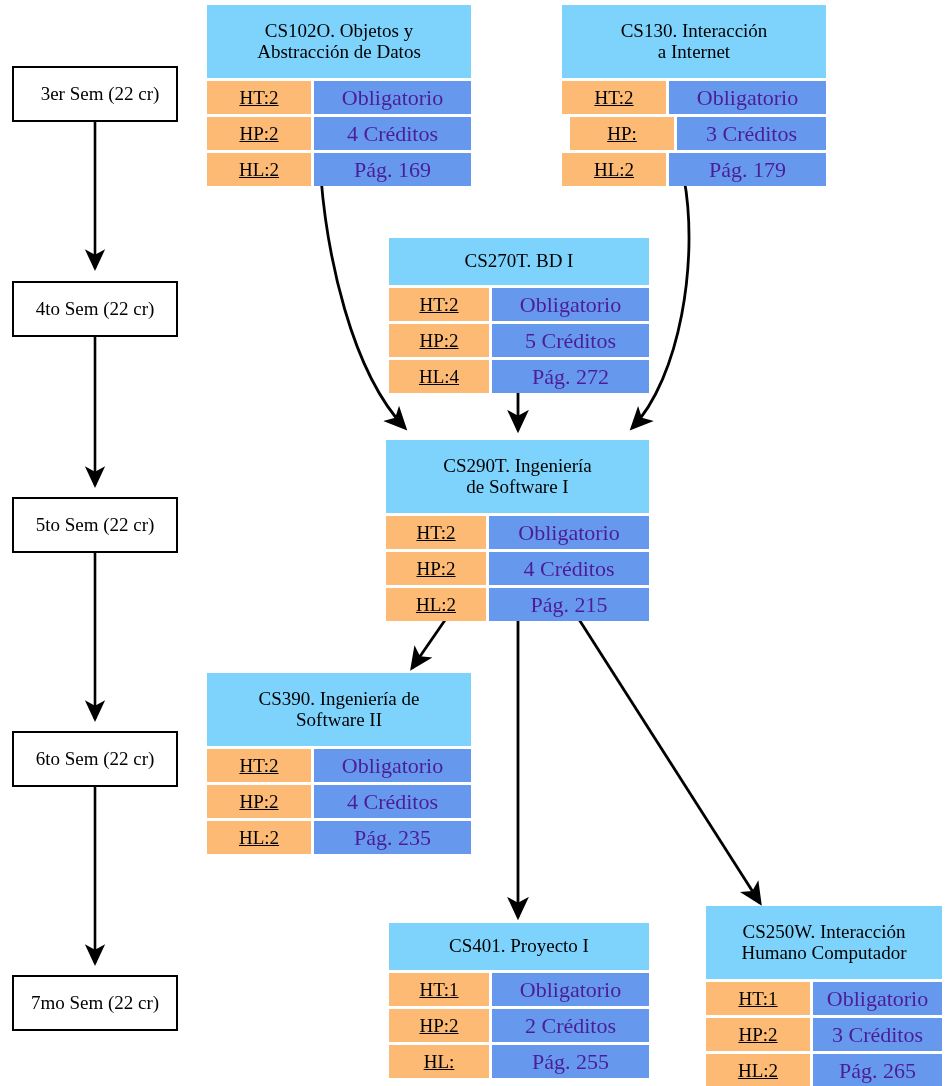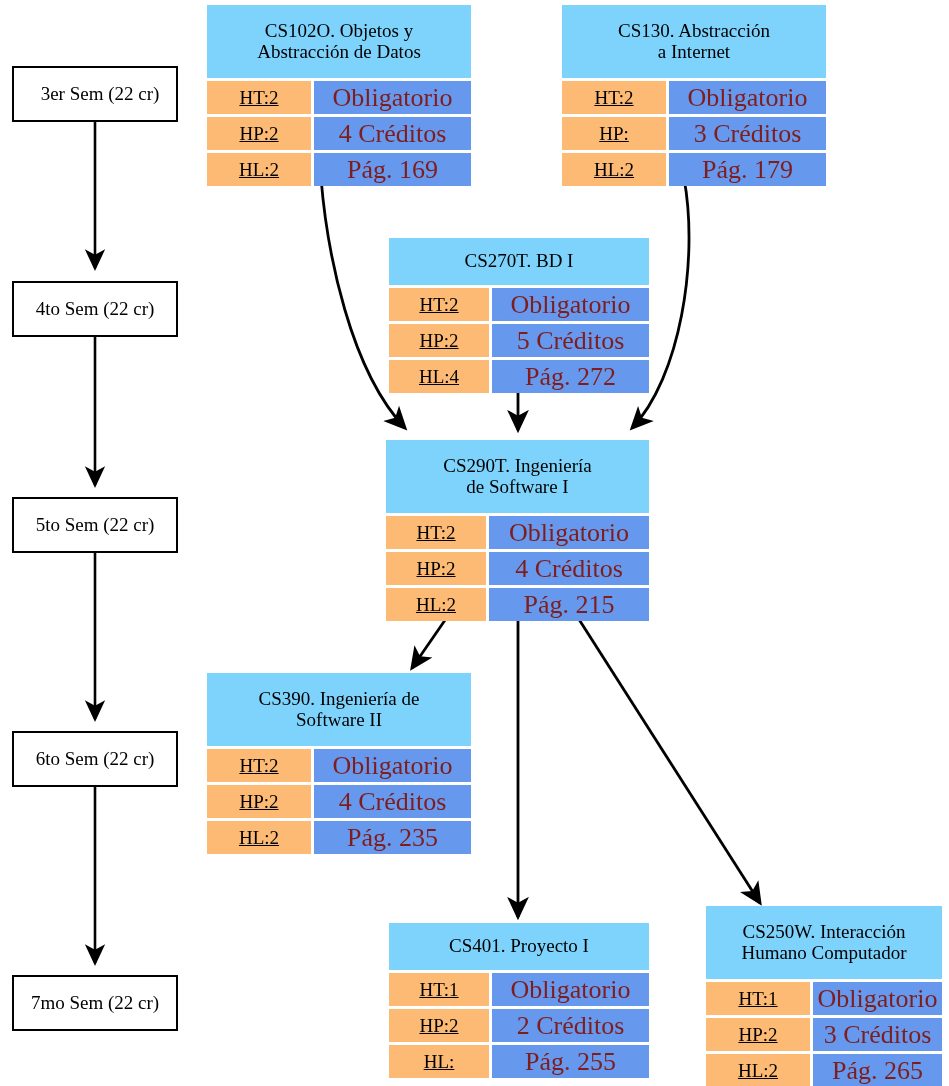--- a/index.html
+++ b/index.html
@@ -71,22 +71,22 @@
     color: #000000;
     font-size: 19px;
     display: flex;
     align-items: center;
     justify-content: center;
     flex: 0 0 auto;
     text-decoration: underline;
   }
   .course .c-val {
     background: #6699ee;
-    color: #7f1d1d;
-    font-size: 26px;
+    color: #4c1d95;
+    font-size: 22px;
     display: flex;
     align-items: center;
     justify-content: center;
     flex: 1 1 auto;
   }
 
   
   .t2 .c-title { height: 62px; }
   .t1 .c-title { height: 36px; }
 </style>
@@ -177,30 +177,30 @@
     </div>
     <div class="c-row">
       <div class="c-key" style="width:104px;">HL:2</div>
       <div class="c-val">Pág. 169</div>
     </div>
   </div>
 
   <div class="course t2" style="left:562px; top:5px; width:264px;">
     <div class="c-title">
       <span>
-        <span>CS130. Abstracción</span><br>
+        <span>CS130. Interacción</span><br>
         <span>a Internet</span>
       </span>
     </div>
     <div class="c-row">
       <div class="c-key" style="width:104px;">HT:2</div>
       <div class="c-val">Obligatorio</div>
     </div>
     <div class="c-row">
-      <div class="c-key" style="width:104px;">HP:</div>
+      <div class="c-key" style="width:104px;margin-left:8px;">HP:</div>
       <div class="c-val">3 Créditos</div>
     </div>
     <div class="c-row">
       <div class="c-key" style="width:104px;">HL:2</div>
       <div class="c-val">Pág. 179</div>
     </div>
   </div>
 
   <div class="course t1" style="left:389px; top:238px; width:260px;">
     <div class="c-title">

